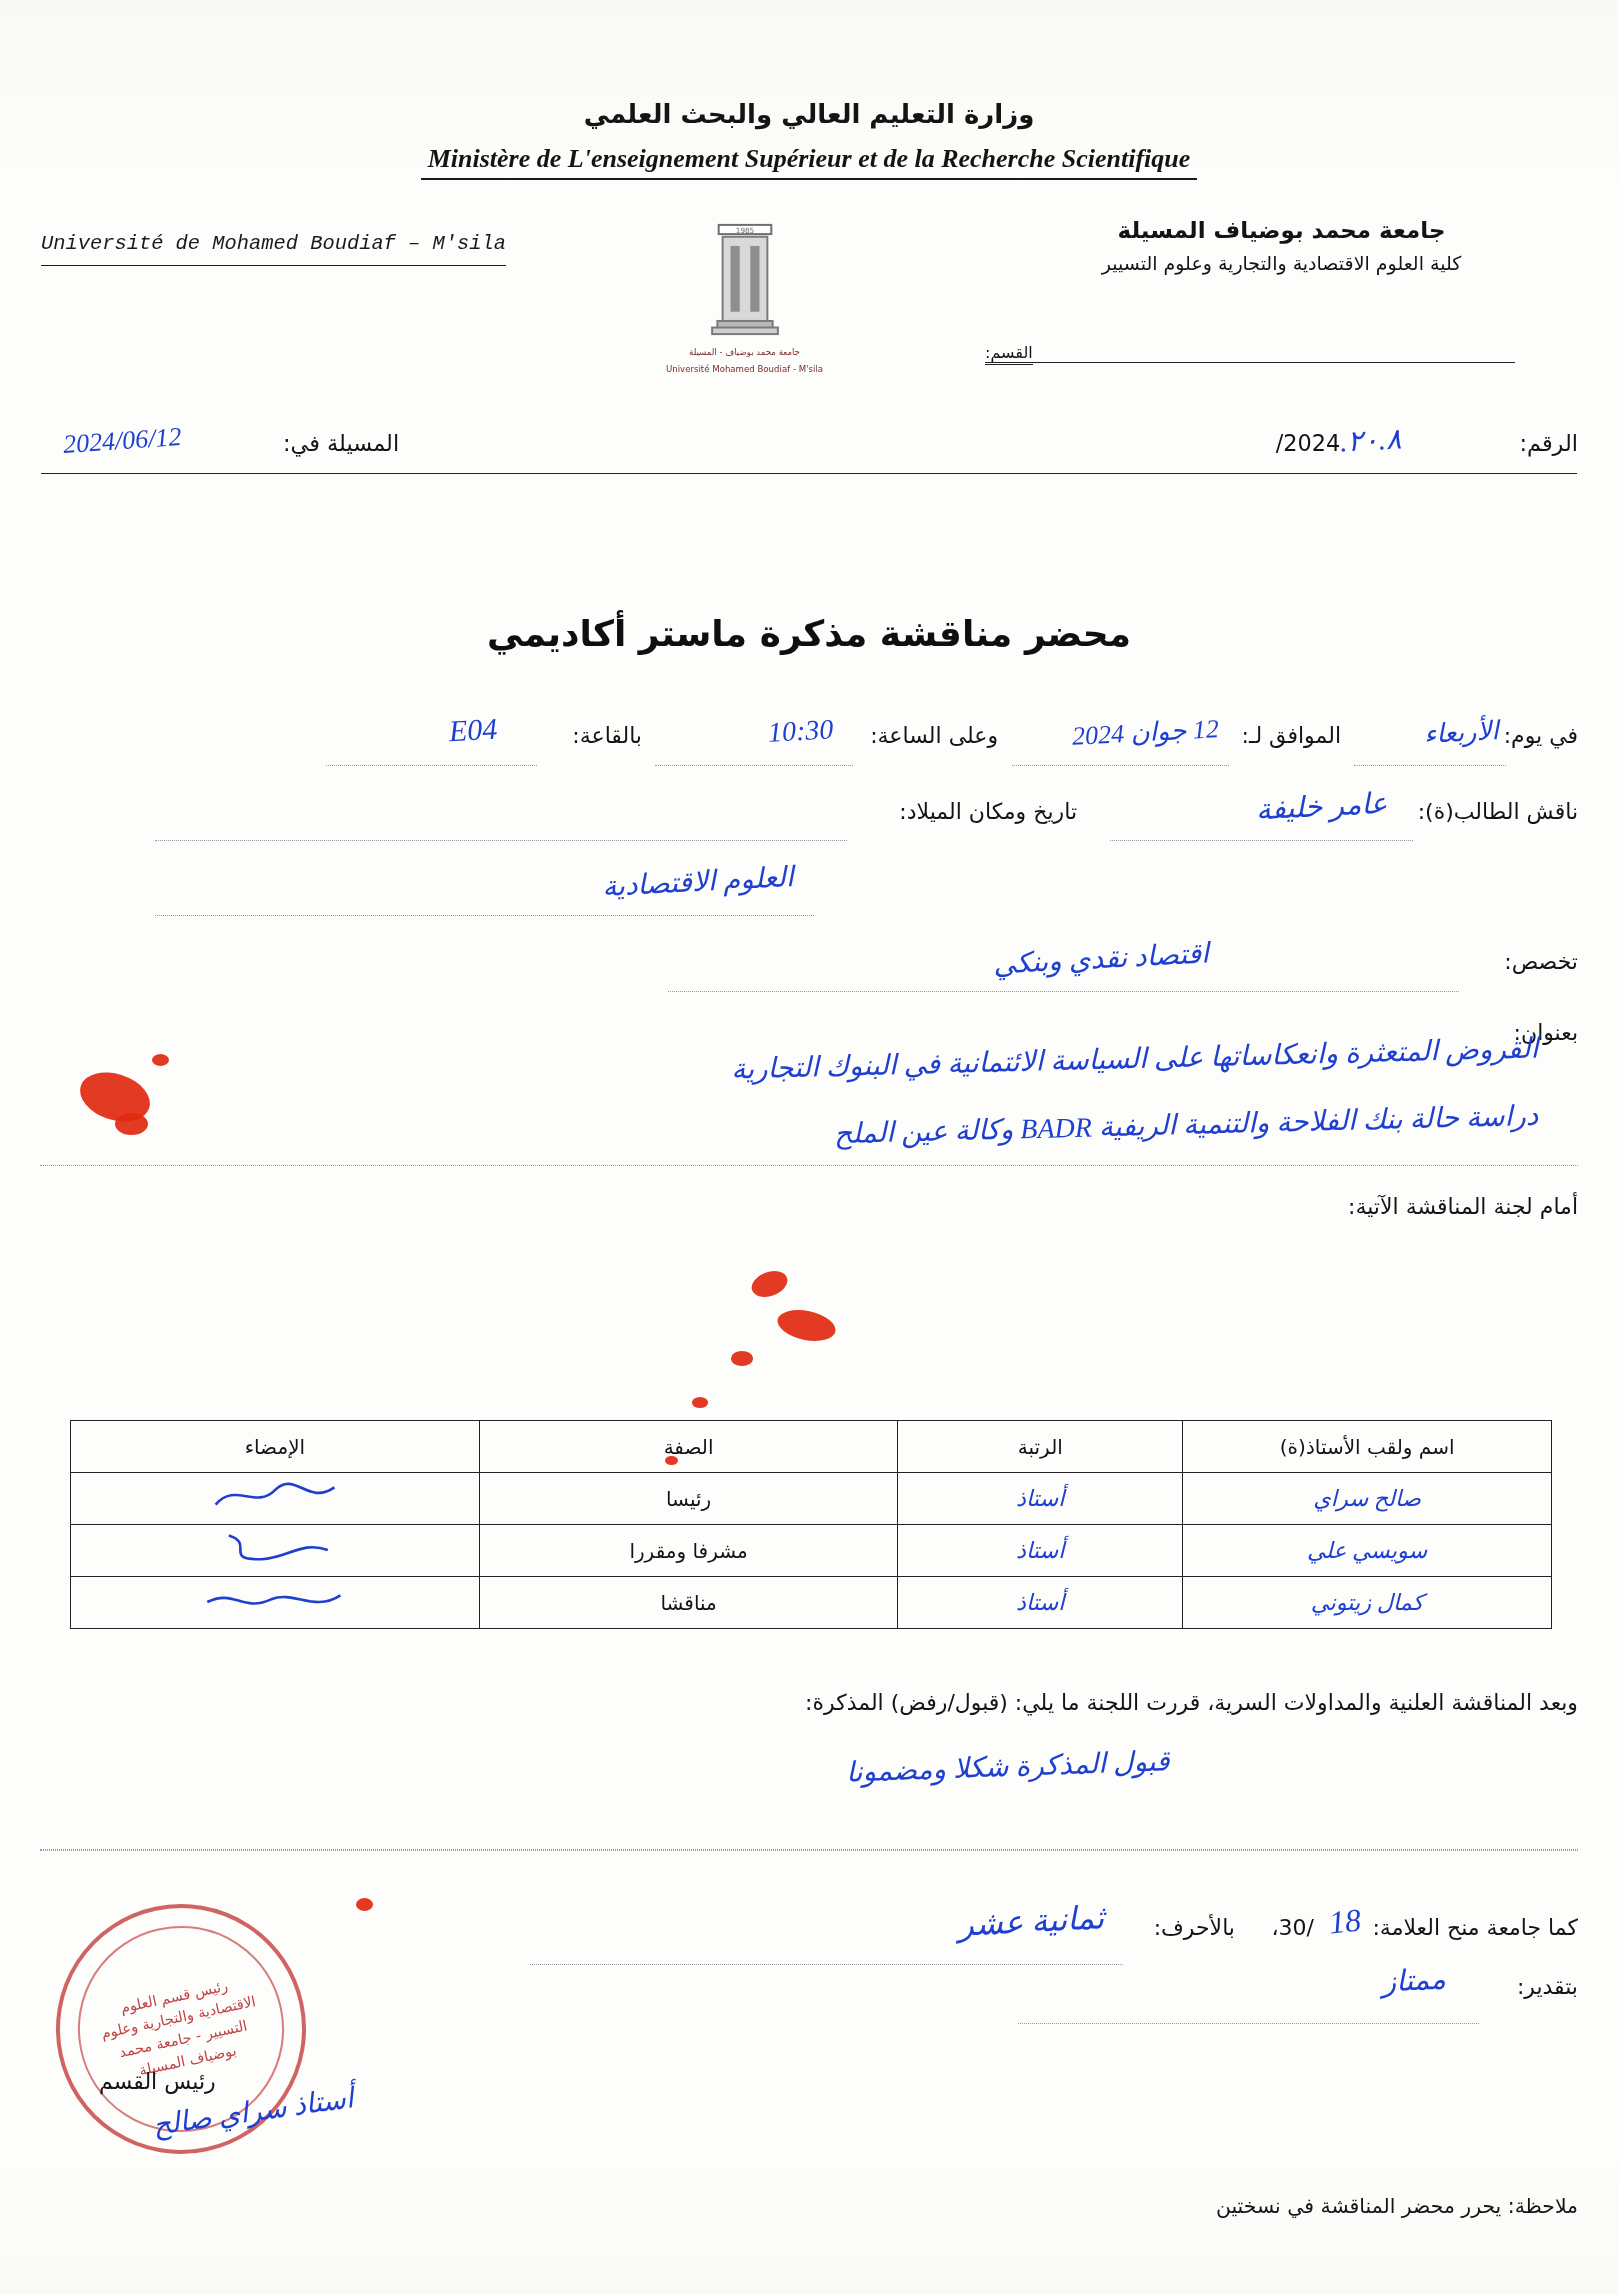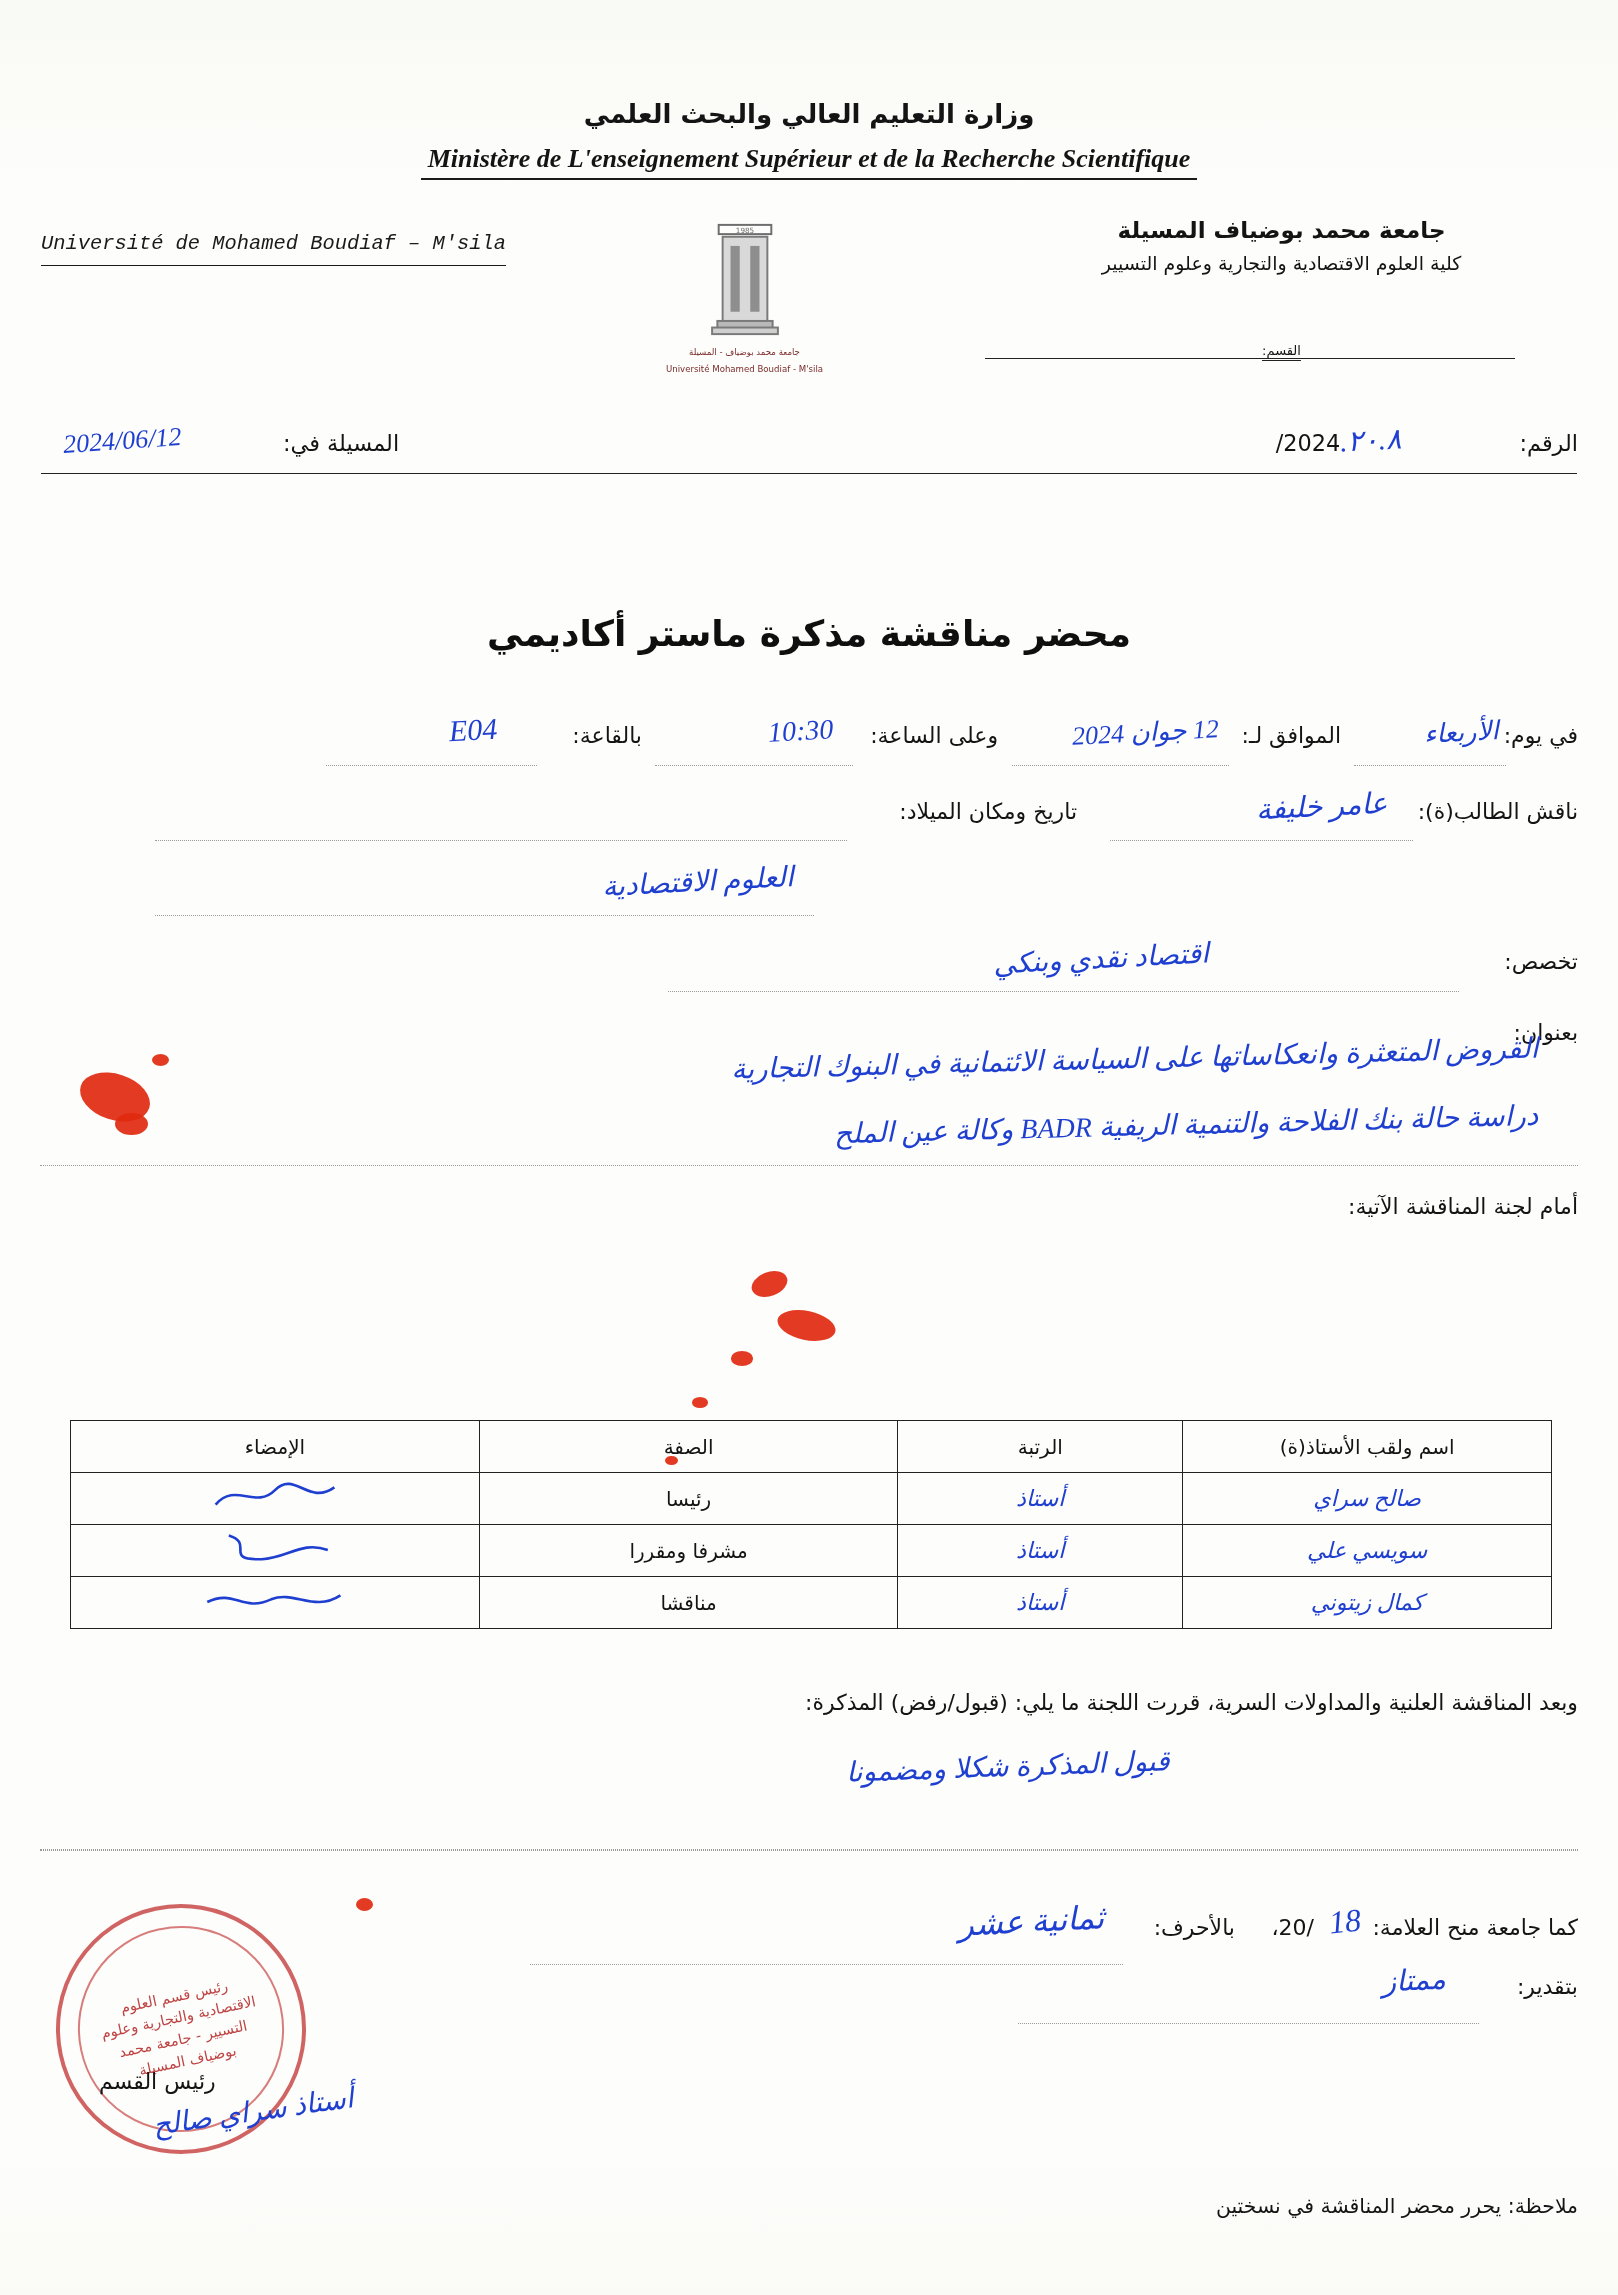--- a/index.html
+++ b/index.html
@@ -46,22 +46,22 @@
   .uni-fr .u2{margin-top:14.5px;display:block;}
   
   .uni-ar{
     position:absolute;top:217px;right:40px;width:593px;text-align:center;
     font-family:"DejaVu Sans", sans-serif;
   }
   .uni-ar .a1{font-size:23px;font-weight:bold;color:#141414;}
   .uni-ar .a2{font-size:19px;margin-top:9.2px;color:#141414;}
   .dept-line{
     position:absolute;top:343px;right:40px;width:593px;
-    font-family:"DejaVu Sans", sans-serif;font-size:13px;color:#141414;
-    text-align:center;
+    font-family:"DejaVu Sans", sans-serif;font-size:16px;color:#141414;
+    text-align:left;
   }
   .dept-line .lbl{display:inline-block;border-bottom:1.3px solid #222;padding-bottom:2px;}
   .dept-line .rule{
     display:block;border-bottom:1.3px solid #222;margin-top:-4px;margin-right:63px;height:0.7px;
   }
   
   .logo{
     position:absolute;top:217px;left:659px;width:171px;text-align:center;
   }
   .logo svg{display:block;margin:0 auto;}
@@ -319,21 +319,21 @@
       <span class="dots" style="right:0;left:0;top:61px;"></span>
       <span class="dots" style="right:0;left:0;top:120px;"></span>
       <span class="hwtext" style="right:408px;top:20px;font-size:28px;transform:rotate(-2deg);">قبول المذكرة شكلا ومضمونا</span>
     </div>
   </div>
 
   <div class="mark">
     <div style="position:relative;height:59px;">
       <span class="tx" style="right:0;top:4px;">كما جامعة منح العلامة:</span>
       <span class="hwtext" style="right:217px;top:-8px;font-size:32px;transform:rotate(-6deg);">18</span>
-      <span class="tx" style="right:264px;top:4px;">/20،</span>
+      <span class="tx" style="right:264px;top:4px;">/30،</span>
       <span class="tx" style="right:343px;top:4px;">بالأحرف:</span>
       <span class="dots" style="right:455px;width:593px;"></span>
       <span class="hwtext" style="right:474px;top:-9.2px;font-size:32px;transform:rotate(-3deg);">ثمانية عشر</span>
     </div>
     <div style="position:relative;height:59px;">
       <span class="tx" style="right:0;top:4px;">بتقدير:</span>
       <span class="dots" style="right:99px;width:461px;"></span>
       <span class="hwtext" style="right:132px;top:-6.6px;font-size:29px;transform:rotate(-3deg);">ممتاز</span>
     </div>
   </div>

